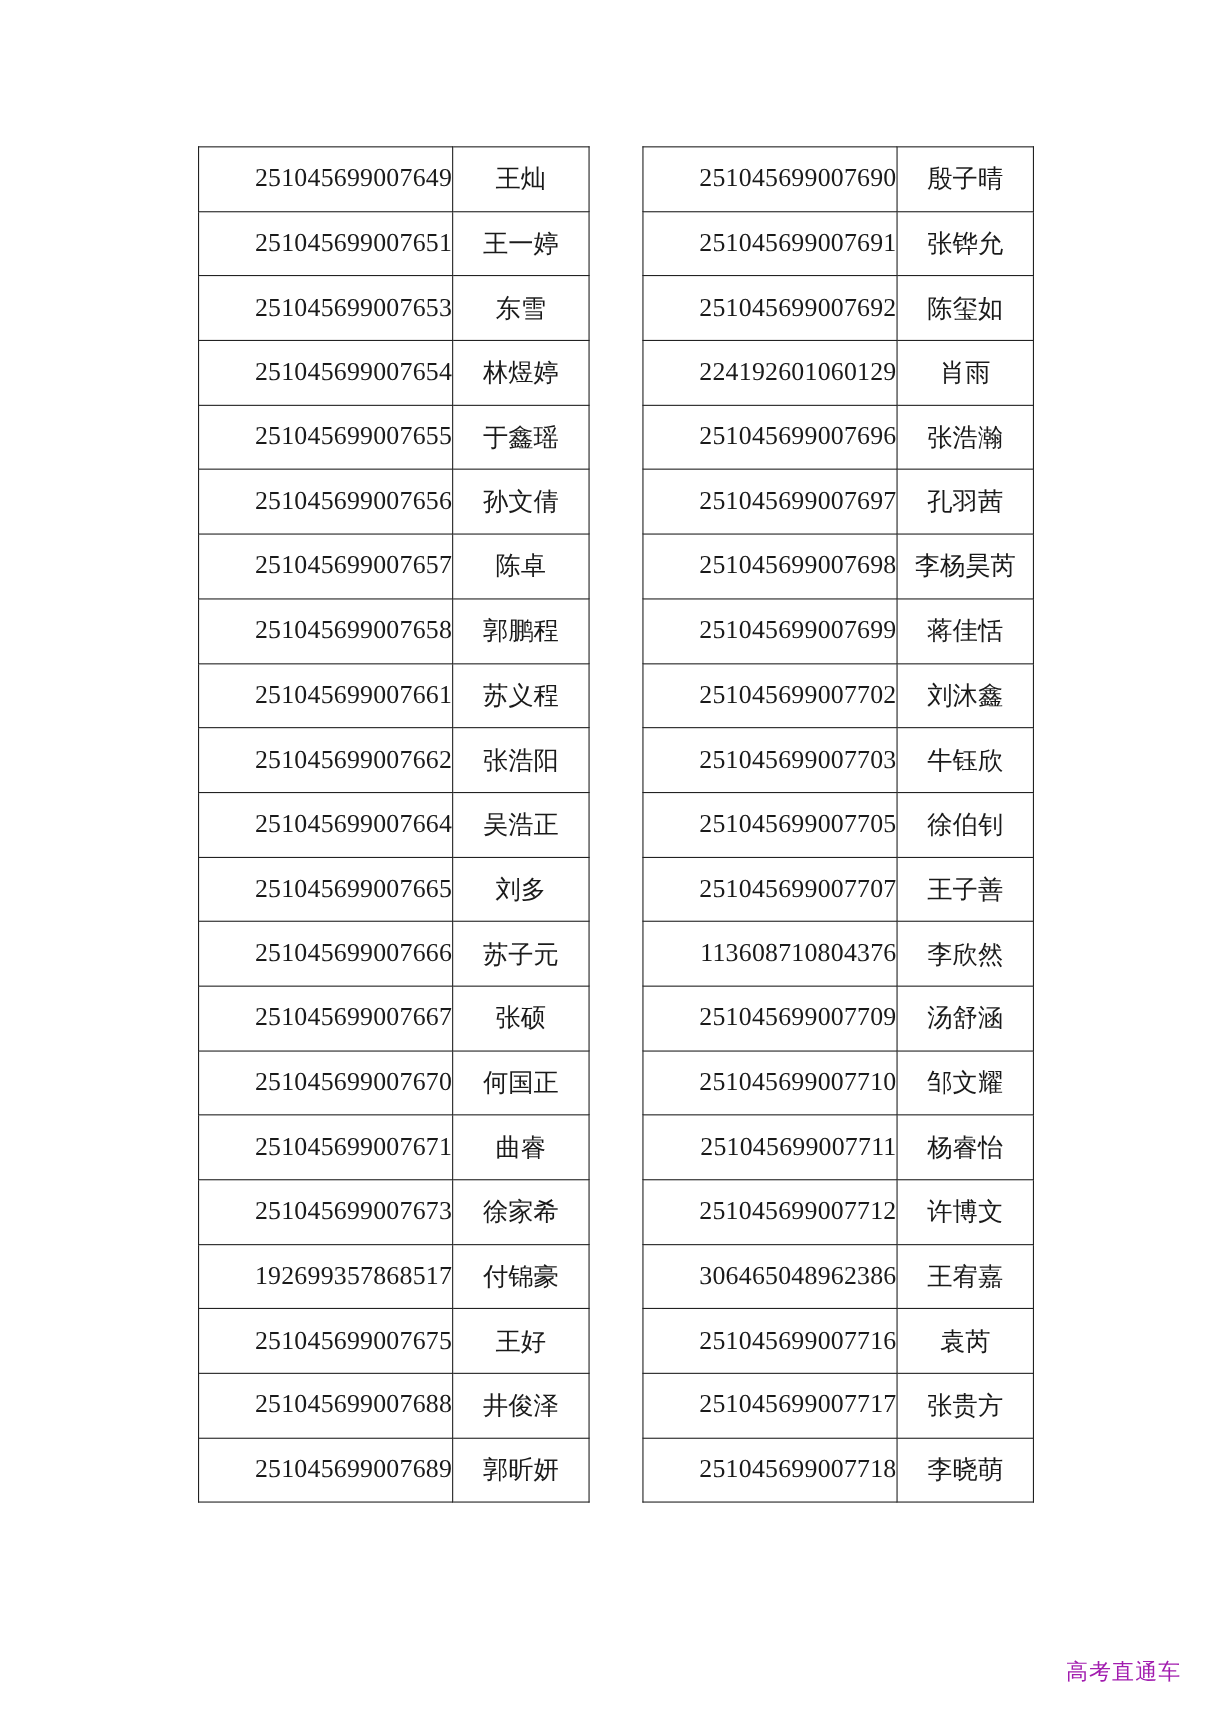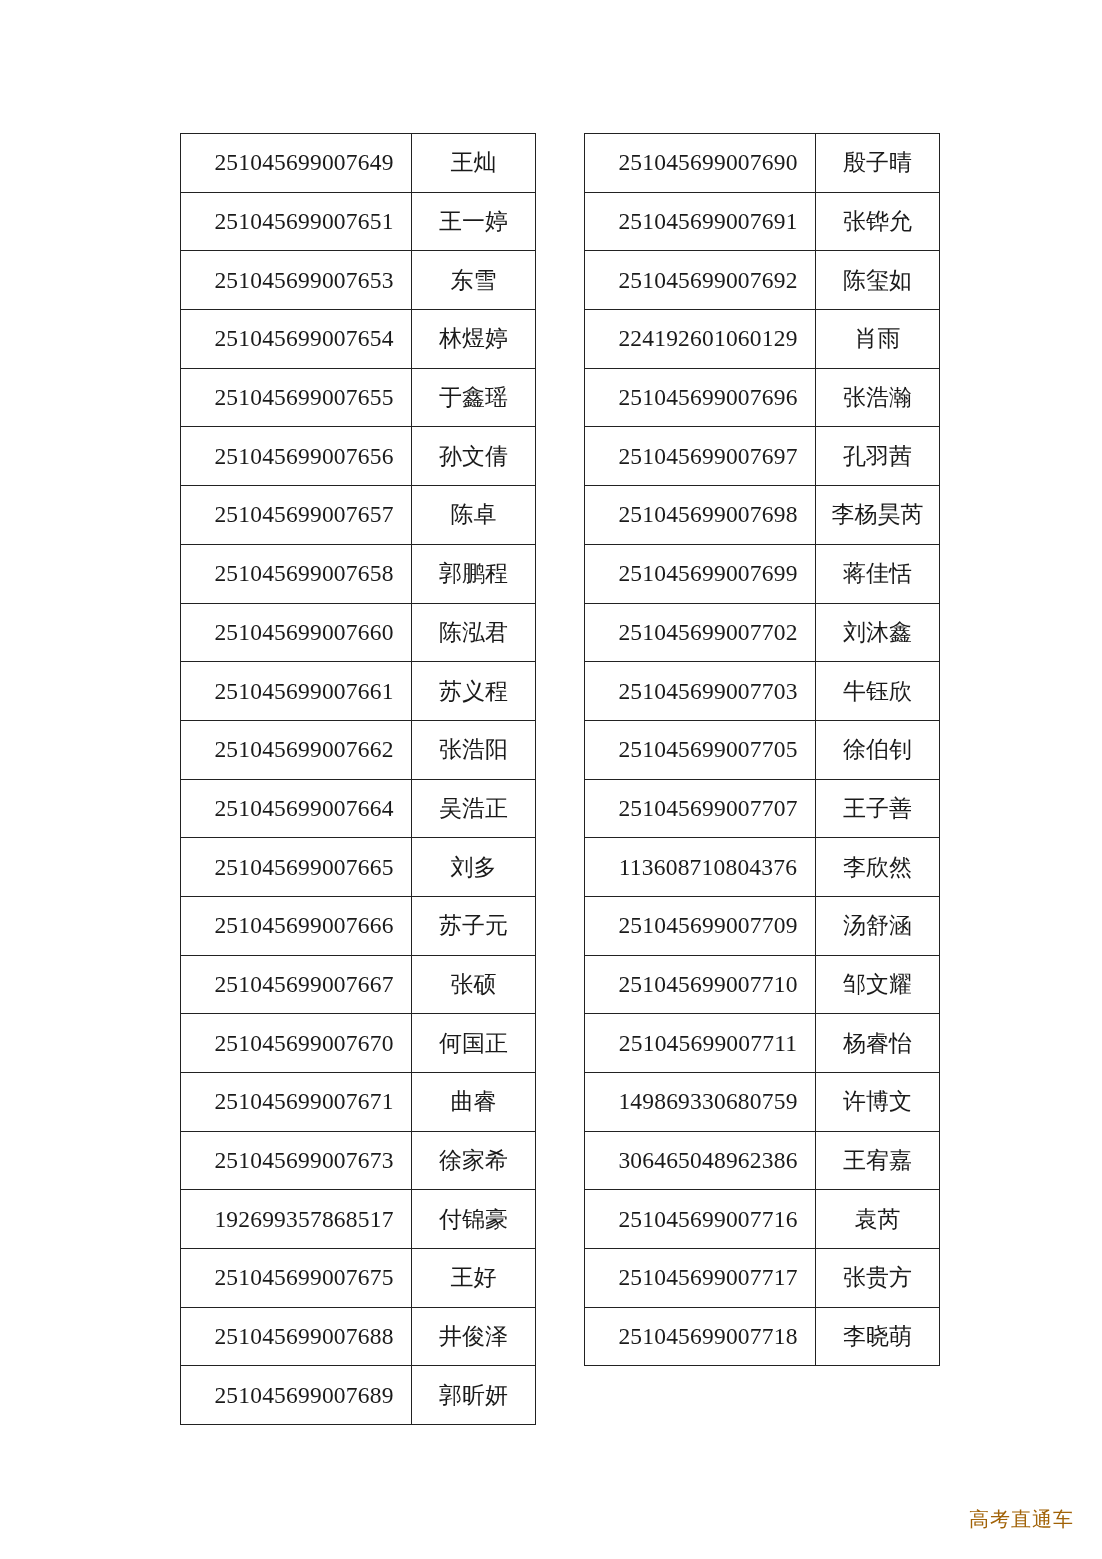--- a/index.html
+++ b/index.html
@@ -26,39 +26,39 @@
     .roster-table td {
       border: 1px solid #222;
       height: 57.7px;
       padding: 0;
       vertical-align: middle;
       white-space: nowrap;
       overflow: hidden;
     }
     .roster-table td.id-cell {
       width: 231px;
-      text-align: center;
+      text-align: right;
       padding-left: 16px;
       box-sizing: border-box;
       font-size: 23.5px;
       letter-spacing: 0.2px;
     }
     .roster-table td.name-cell {
       width: 123px;
       text-align: center;
       font-family: Liberation Sans, sans-serif;
       font-size: 23px;
     }
     .watermark {
       position: absolute;
       right: 28px;
       bottom: 26px;
       font-family: "DejaVu Sans", "Liberation Sans", sans-serif;
       font-size: 20px;
-      color: #a16207;
+      color: #a21caf;
       letter-spacing: 1px;
     }
   </style>
 </head>
 <body>
 
 <table class="roster-table left">
   <tbody>
     <tr>
         <td class="id-cell">251045699007649</td>
@@ -86,24 +86,20 @@
       </tr>
     <tr>
         <td class="id-cell">251045699007657</td>
         <td class="name-cell">陈卓</td>
       </tr>
     <tr>
         <td class="id-cell">251045699007658</td>
         <td class="name-cell">郭鹏程</td>
       </tr>
     <tr>
-        <td class="id-cell">251045699007660</td>
-        <td class="name-cell">陈泓君</td>
-      </tr>
-    <tr>
         <td class="id-cell">251045699007661</td>
         <td class="name-cell">苏义程</td>
       </tr>
     <tr>
         <td class="id-cell">251045699007662</td>
         <td class="name-cell">张浩阳</td>
       </tr>
     <tr>
         <td class="id-cell">251045699007664</td>
         <td class="name-cell">吴浩正</td>
@@ -211,21 +207,21 @@
       </tr>
     <tr>
         <td class="id-cell">251045699007710</td>
         <td class="name-cell">邹文耀</td>
       </tr>
     <tr>
         <td class="id-cell">251045699007711</td>
         <td class="name-cell">杨睿怡</td>
       </tr>
     <tr>
-        <td class="id-cell">149869330680759</td>
+        <td class="id-cell">251045699007712</td>
         <td class="name-cell">许博文</td>
       </tr>
     <tr>
         <td class="id-cell">306465048962386</td>
         <td class="name-cell">王宥嘉</td>
       </tr>
     <tr>
         <td class="id-cell">251045699007716</td>
         <td class="name-cell">袁芮</td>
       </tr>

